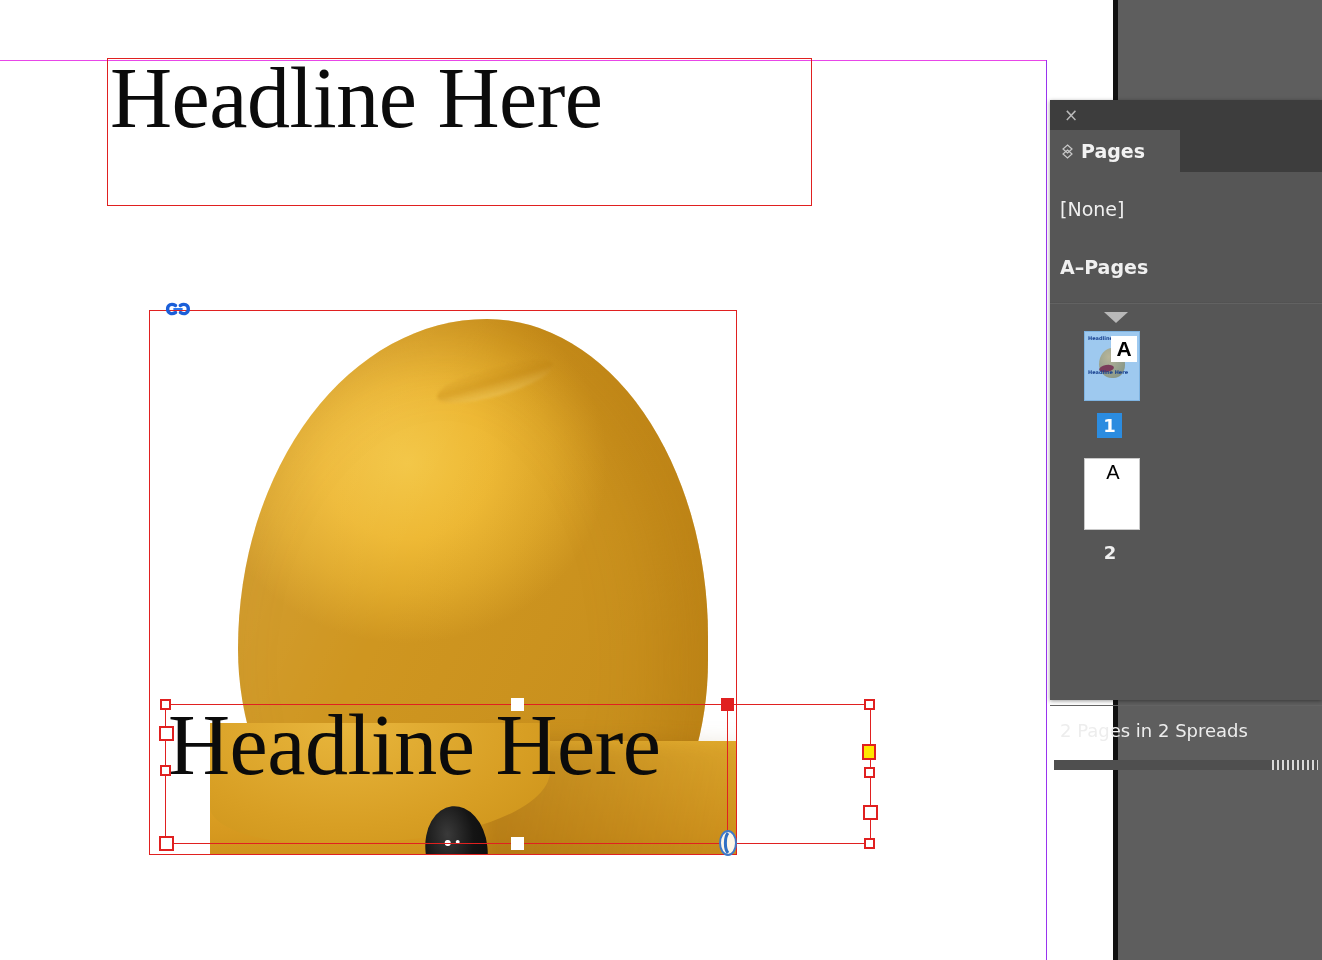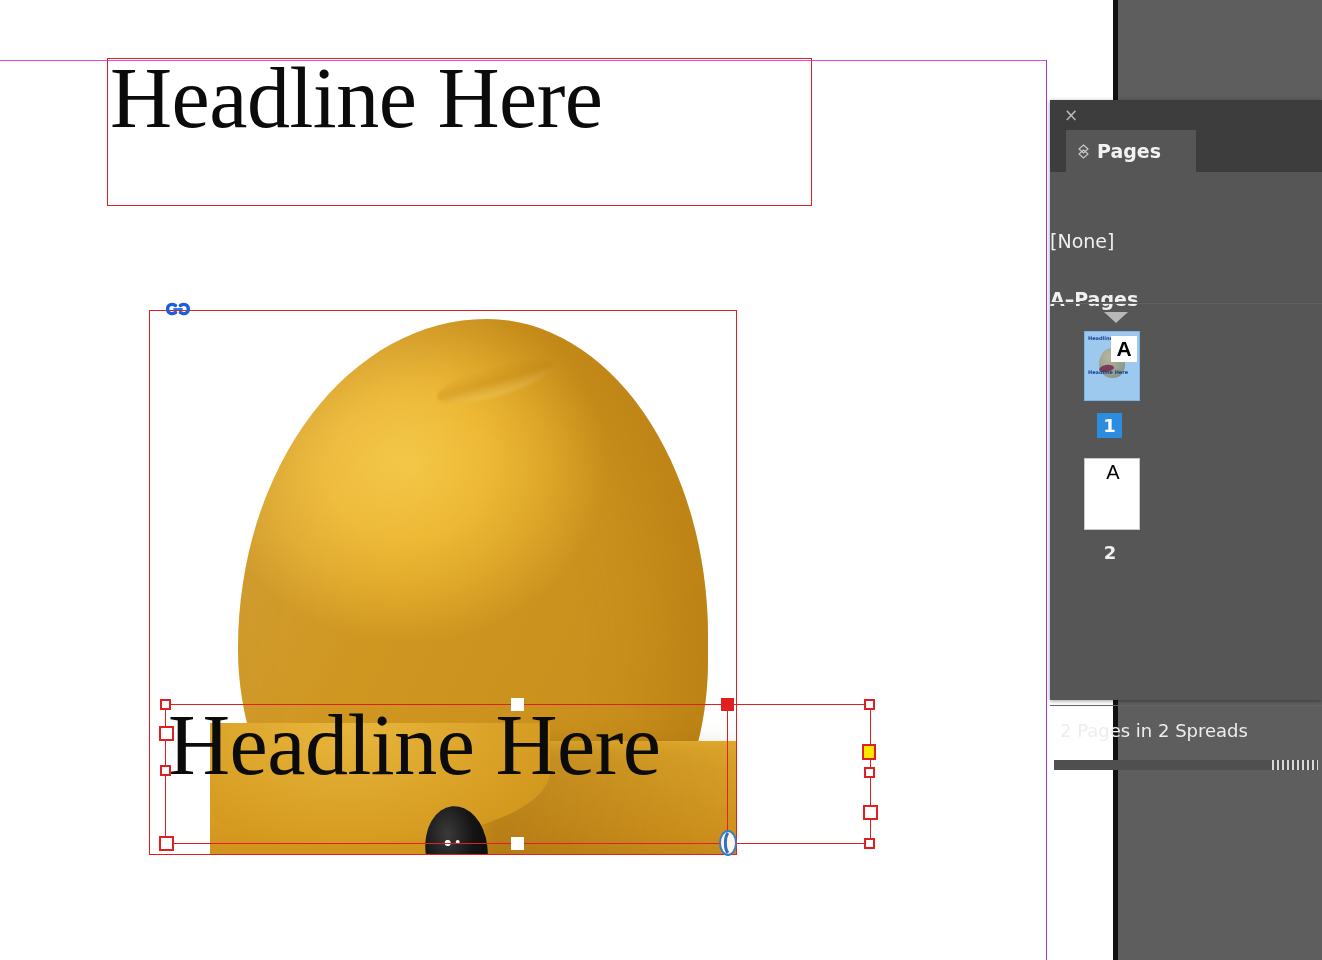--- a/index.html
+++ b/index.html
@@ -109,26 +109,26 @@
   #pages-panel{
     position:absolute;left:1050px;top:100px;width:272px;height:600px;
     background:#565656;color:#e8e8e8;
     font-family:"DejaVu Sans","Liberation Sans",sans-serif;
     box-shadow:0 1px 4px rgba(0,0,0,.4);
   }
   #panel-titlebar{position:absolute;left:0;top:0;width:272px;height:30px;background:#3d3d3d;}
   #panel-close{position:absolute;left:12px;top:6px;width:18px;height:18px;color:#b9b9b9;
     font-size:17px;line-height:18px;text-align:center;cursor:default;}
   #panel-tabstrip{position:absolute;left:0;top:30px;width:272px;height:42px;background:#3d3d3d;}
-  #tab-pages{position:absolute;left:16px;top:0;width:130px;height:42px;background:#565656;
+  #tab-pages{position:absolute;left:0;top:0;width:130px;height:42px;background:#565656;
     display:flex;align-items:center;padding-left:12px;box-sizing:border-box;gap:8px;}
   #tab-pages .tab-label{font-size:19px;font-weight:bold;color:#f2f2f2;}
   .diamond-ico{width:11px;height:15px;position:relative;}
   #panel-body{position:absolute;left:0;top:72px;width:272px;height:528px;background:#565656;}
-  .master-row{position:absolute;left:0;font-size:19px;color:#f0f0f0;margin-top:32px;}
+  .master-row{position:absolute;left:10px;font-size:19px;color:#f0f0f0;}
   #master-none{top:26px;}
   #master-a{top:84px;font-weight:bold;}
   #panel-divider{position:absolute;left:0;top:130px;width:272px;height:2px;
     background:linear-gradient(180deg,#4b4b4b,#6a6a6a);}
   #page-marker{position:absolute;left:54px;top:140px;width:0;height:0;
     border-left:12px solid transparent;border-right:12px solid transparent;border-top:11px solid #b8b8b8;}
   #thumb-1{position:absolute;left:1084px;top:331px;width:56px;height:70px;
     background:#9ec9ef;border:1px solid #7fb4e2;box-sizing:border-box;overflow:hidden;}
   #thumb-1 .tlabel-top{position:absolute;left:3px;top:3px;font-size:5px;font-weight:bold;color:#18418f;}
   #thumb-1 .tlabel-bottom{position:absolute;left:3px;top:37px;font-size:5px;font-weight:bold;color:#18418f;}

